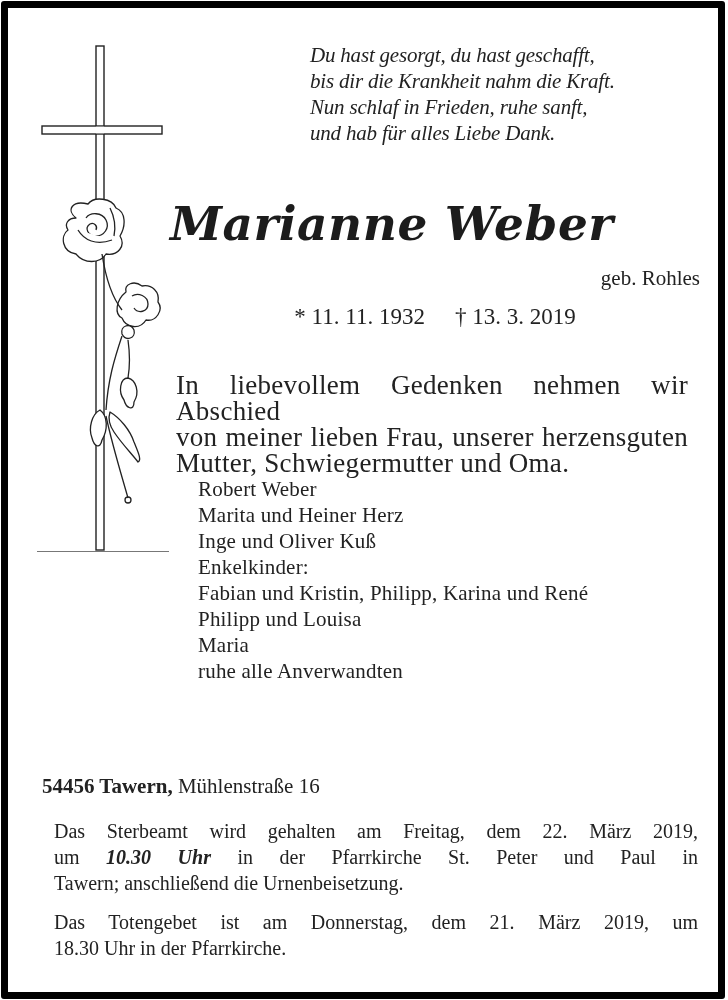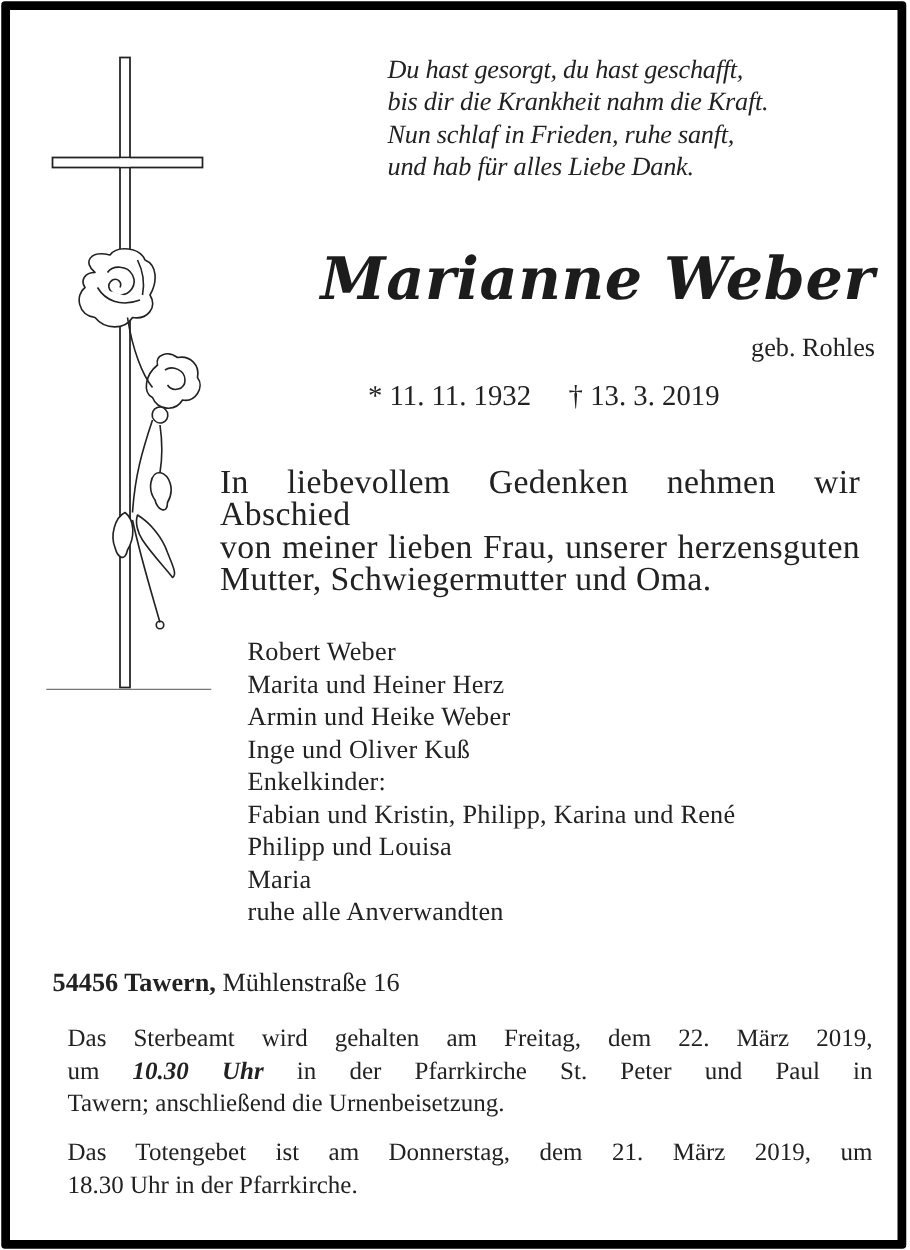--- a/index.html
+++ b/index.html
@@ -9,21 +9,21 @@
     border: 7px solid #000; border-radius: 3px; background: #fff;
   }
   .cross { position: absolute; left: 30px; top: 40px; width: 140px; height: 520px; }
   .ground { position: absolute; left: 37px; top: 551px; width: 132px; height: 1px; background: #777; }
   .poem {
     position: absolute; left: 310px; top: 42px; font-family: "Liberation Serif", serif;
     font-style: italic; font-size: 21px; line-height: 26px; color: #222;
     letter-spacing: -0.2px;
   }
   .name {
-    position: absolute; left: 170px; width: 530px; top: 196px; text-align: right;
+    position: absolute; left: 170px; width: 530px; top: 196px; text-align: left;
     font-family: "DejaVu Serif", serif; font-weight: bold; font-style: italic;
     font-size: 47px; color: #1c1c1c; letter-spacing: 0.5px;
   }
   .born {
     position: absolute; left: 170px; width: 530px; top: 266px; text-align: right;
     font-family: "Liberation Serif", serif; font-size: 21px; color: #222;
   }
   .dates {
     position: absolute; left: 170px; width: 530px; top: 304px; text-align: center;
     font-family: "Liberation Serif", serif; font-size: 23px; color: #222;
@@ -31,21 +31,21 @@
   .dates span { display: inline-block; }
   .dates .gap { width: 30px; }
   .memory {
     position: absolute; left: 176px; top: 372px; width: 512px;
     font-family: "Liberation Serif", serif; font-size: 27px; line-height: 26px; color: #222;
     text-align: justify; letter-spacing: 0.3px;
   }
   .memory div { text-align-last: justify; }
   .memory div:last-child { text-align-last: left; }
   .family {
-    position: absolute; left: 198px; top: 508px;
+    position: absolute; left: 198px; top: 476px;
     font-family: "Liberation Serif", serif; font-size: 21px; line-height: 26px; color: #222;
     letter-spacing: 0.2px;
   }
   .address {
     position: absolute; left: 42px; top: 774px;
     font-family: "Liberation Serif", serif; font-size: 21px; color: #222;
   }
   .address b { font-weight: bold; }
   .para {
     position: absolute; left: 54px; width: 644px;
@@ -105,21 +105,20 @@
 
 <div class="memory">
   <div>In liebevollem Gedenken nehmen wir Abschied</div>
   <div>von meiner lieben Frau, unserer herzensguten</div>
   <div>Mutter, Schwiegermutter und Oma.</div>
 </div>
 
 <div class="family">
   <div>Robert Weber</div>
   <div>Marita und Heiner Herz</div>
-  <div>Armin und Heike Weber</div>
   <div>Inge und Oliver Kuß</div>
   <div>Enkelkinder:</div>
   <div>Fabian und Kristin, Philipp, Karina und René</div>
   <div>Philipp und Louisa</div>
   <div>Maria</div>
   <div>ruhe alle Anverwandten</div>
 </div>
 
 <div class="address">
   <b>54456 Tawern,</b> <span>Mühlenstraße 16</span>

